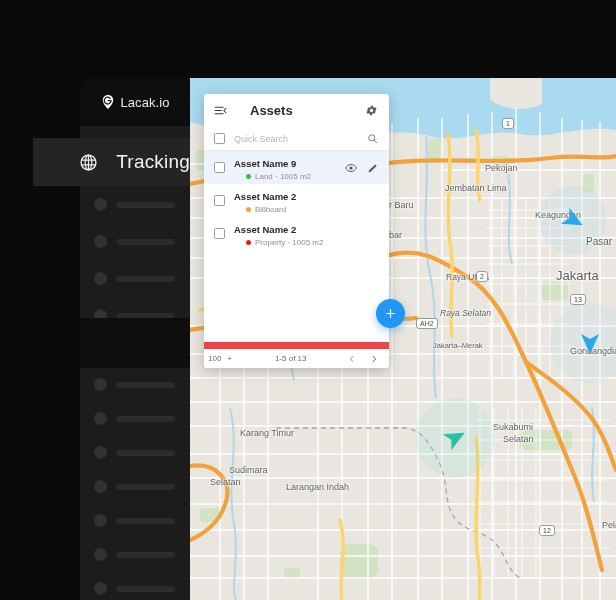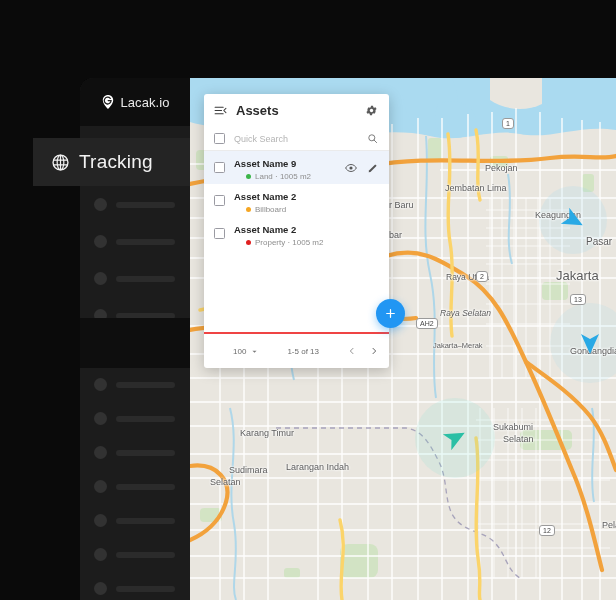--- a/index.html
+++ b/index.html
@@ -53,23 +53,24 @@
     position: absolute; left: 14px; display: flex; align-items: center; gap: 9px;
   }
   .skel-dot { width: 13px; height: 13px; border-radius: 50%; background: #323232; }
   .skel-bar { width: 59px; height: 6px; border-radius: 3px; background: #2b2b2b; }
 
   
   .tracking-tab {
     position: absolute; left: 33px; top: 138px;
     width: 157px; height: 48px;
     background: #242424;
-    display: flex; align-items: center; gap: 9px;
-    padding-left: 18px;
+    display: flex; align-items: center; gap: 18px;
+    padding-left: 10px;
     z-index: 6;
+    justify-content: flex-end;
   }
   .tracking-label { color: #f2f2f2; font-size: 19px; letter-spacing: .2px; }
 
   
   .map {
     position: absolute; left: 110px; top: 0;
     width: 426px; height: 522px;
     background: #fdba74;
     overflow: hidden;
   }
@@ -96,21 +97,21 @@
     width: 185px; height: 274px;
     background: #fff;
     border-radius: 3px;
     box-shadow: 0 3px 14px rgba(0,0,0,.22);
     z-index: 8;
     display: flex; flex-direction: column;
     font-family: "Liberation Sans", sans-serif;
   }
   .panel-header {
     height: 33px; display: flex; align-items: center;
-    padding: 0 11px 0 10px; gap: 9px;
+    padding: 0 11px 0 10px; gap: 23px;
   }
   .panel-title { font-size: 13px; font-weight: bold; color: #2a2a2a; flex: 1; }
   .icon-btn { display: flex; align-items: center; justify-content: center; cursor: pointer; }
   .search-row {
     height: 24px; display: flex; align-items: center; gap: 9px;
     padding: 0 11px 0 10px;
     border-bottom: 1px solid #ebebeb;
   }
   .cbx {
     width: 11px; height: 11px; flex: 0 0 11px;
@@ -128,22 +129,22 @@
     padding: 7px 10px 7px 10px;
     height: 33px;
   }
   .row.selected { background: #eef3fb; }
   .row-main { flex: 1; min-width: 0; }
   .row-title { font-size: 9.5px; color: #262626; font-weight: bold; line-height: 12px; }
   .row-sub { font-size: 8px; color: #8e8e8e; line-height: 12px; display: flex; align-items: center; gap: 4px; padding-left: 12px; }
   .dot { width: 5px; height: 5px; border-radius: 50%; flex: 0 0 5px; }
   .row-actions { display: flex; align-items: center; gap: 10px; }
   .panel-footer {
-    height: 36px; border-top: 2px solid #ef4444;
-    display: flex; align-items: center; padding: 0 11px 0 29px;
+    height: 26px; border-top: 7px solid #ef4444;
+    display: flex; align-items: center; padding: 0 11px 0 4px;
     font-size: 8px; color: #6b6b6b;
   }
   .per-page { display: flex; align-items: center; gap: 5px; cursor: pointer; }
   .range { flex: 1; text-align: center; }
   .pager { display: flex; align-items: center; gap: 14px; }
   .fab {
     position: absolute; right: -16px; bottom: 40px;
     width: 29px; height: 29px; border-radius: 50%;
     background: #2196f3;
     display: flex; align-items: center; justify-content: center;
@@ -234,21 +235,21 @@
           <span class="map-label" style="left: 165px; top: 122px; font-size: 9px;">Jelambar Baru</span>
           <span class="map-label" style="left: 345px; top: 132px; font-size: 9px;">Keagungan</span>
           <span class="map-label" style="left: 175px; top: 152px; font-size: 9px;">Jelambar</span>
           <span class="map-label" style="left: 396px; top: 158px; font-size: 10px;">Pasar</span>
           <span class="map-label" style="left: 256px; top: 194px; font-size: 8.5px;">Raya Utara</span>
           <span class="map-label" style="left: 250px; top: 230px; font-size: 8.5px; font-style: italic;">Raya Selatan</span>
           <span class="map-label" style="left: 366px; top: 190px; font-size: 13px;">Jakarta</span>
           <span class="map-label" style="left: 380px; top: 268px; font-size: 9px;">Gondangdia</span>
           <span class="map-label" style="left: 243px; top: 263px; font-size: 7.5px;">Jakarta–Merak</span>
           <span class="map-label" style="left: 50px; top: 350px; font-size: 9px;">Karang Timur</span>
-          <span class="map-label" style="left: 96px; top: 384px; font-size: 9px;">Larangan Indah</span>
+          <span class="map-label" style="left: 96px; top: 404px; font-size: 9px;">Larangan Indah</span>
           <span class="map-label" style="left: 12px; top: 387px; font-size: 9px; margin-left: 27px;">Sudimara</span>
           <span class="map-label" style="left: 20px; top: 399px; font-size: 9px;">Selatan</span>
           <span class="map-label" style="left: 303px; top: 344px; font-size: 9px;">Sukabumi</span>
           <span class="map-label" style="left: 313px; top: 356px; font-size: 9px;">Selatan</span>
           <span class="map-label" style="left: 412px; top: 442px; font-size: 9px;">Pela Mampang</span>
         </div>
 
       <div id="map-shields">
           <span class="shield" style="left: 312px; top: 40px;">1</span>
           <span class="shield" style="left: 75px; top: 222px;">1</span>

